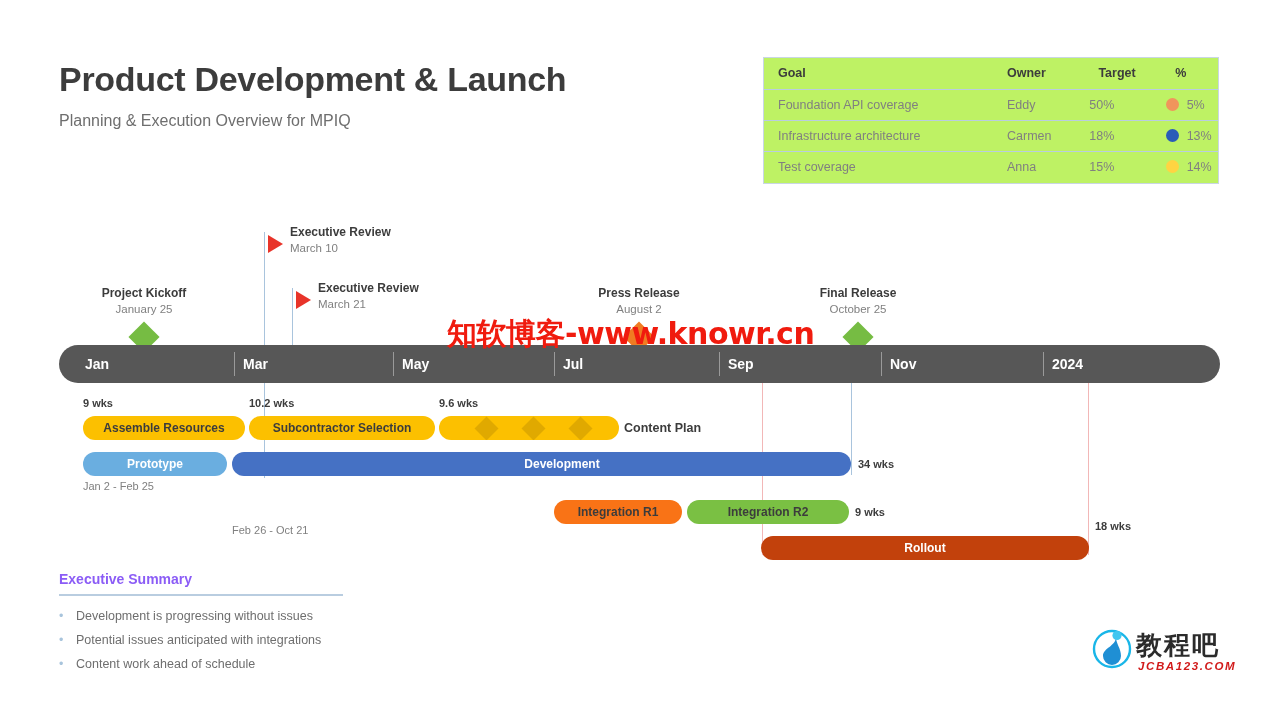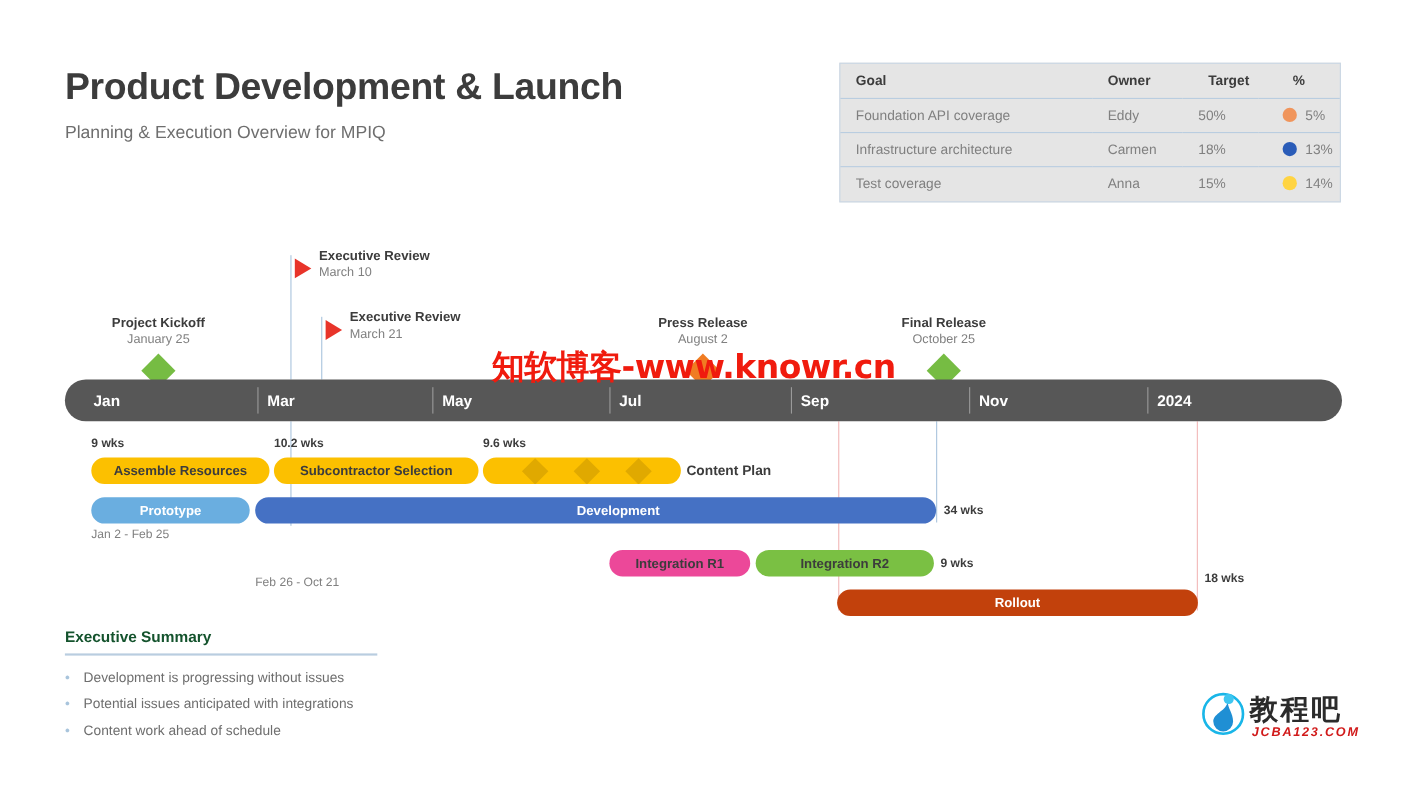--- a/index.html
+++ b/index.html
@@ -19,21 +19,21 @@
   }
   #subtitle {
     position: absolute; left: 59px; top: 112px;
     font-size: 16px; color: #6e6e6e; white-space: nowrap;
   }
 
   
   #goal-table {
     position: absolute; left: 763px; top: 57px;
     width: 456px; height: 127px;
-    border: 1px solid #c9d6e4; background: #e5e5e5;
+    border: 1px solid #c9d6e4; background: #bef264;
   }
   #goal-table table { width: 100%; border-collapse: collapse; table-layout: fixed; }
   #goal-table th, #goal-table td {
     text-align: left; padding: 0 0 0 14px; height: 31px;
     font-size: 12.5px; vertical-align: middle; white-space: nowrap;
   }
   #goal-table th { color: #3c3c3c; font-weight: bold; }
   #goal-table td { color: #808080; }
   #goal-table tbody tr { border-top: 1.4px solid #b9cde0; }
   .col-goal   { width: 228px; }
@@ -98,21 +98,21 @@
     color: #3c3c3c; white-space: nowrap;
   }
   .inner-diamond {
     position: absolute; width: 17px; height: 17px;
     background: #e0a900; transform: rotate(45deg); top: 3.5px;
   }
 
   
   #exec-head {
     position: absolute; left: 59px; top: 571px;
-    font-size: 14px; font-weight: bold; color: #14532d;
+    font-size: 14px; font-weight: bold; color: #8b5cf6;
   }
   #exec-rule {
     position: absolute; left: 59px; top: 594px;
     width: 284px; height: 1.5px; background: #b9cde0;
   }
   .exec-item { position: absolute; left: 59px; font-size: 12.5px; color: #6e6e6e; white-space: nowrap; }
   .exec-bullet { position: absolute; left: 0px; color: #a8c4dc; font-size: 12.5px; }
   .exec-text { position: absolute; left: 17px; }
 
   
@@ -260,21 +260,21 @@
       <div class="barlabel-outside" style="left: 624px; top: 421px;">Content Plan</div>
       <div class="bar" style="left: 83px; top: 452px; width: 144px; background: rgb(106, 174, 224); color: rgb(255, 255, 255);">
         <span style="position: relative;">Prototype</span>
       </div>
       <div class="daterange" style="left: 83px; top: 480px;">Jan 2 - Feb 25</div>
       <div class="bar" style="left: 232px; top: 452px; width: 619px; background: rgb(69, 113, 196); color: rgb(255, 255, 255);">
         <span style="position: relative; padding-left: 41px;">Development</span>
       </div>
       <div class="wks" style="left: 858px; top: 458px;">34 wks</div>
       <div class="daterange" style="left: 232px; top: 480px; margin-top: 44px;">Feb 26 - Oct 21</div>
-      <div class="bar" style="left: 554px; top: 500px; width: 128px; background: #ec4899; color: rgb(60, 60, 60);">
+      <div class="bar" style="left: 554px; top: 500px; width: 128px; background: #f97316; color: rgb(60, 60, 60);">
         <span style="position: relative;">Integration R1</span>
       </div>
       <div class="bar" style="left: 687px; top: 500px; width: 162px; background: rgb(122, 192, 67); color: rgb(60, 60, 60);">
         <span style="position: relative;">Integration R2</span>
       </div>
       <div class="wks" style="left: 855px; top: 506px;">9 wks</div>
       <div class="bar" style="left: 761px; top: 536px; width: 328px; background: rgb(194, 65, 12); color: rgb(255, 255, 255);">
         <span style="position: relative;">Rollout</span>
       </div>
       <div class="wks" style="left: 1095px; top: 520px;">18 wks</div>

